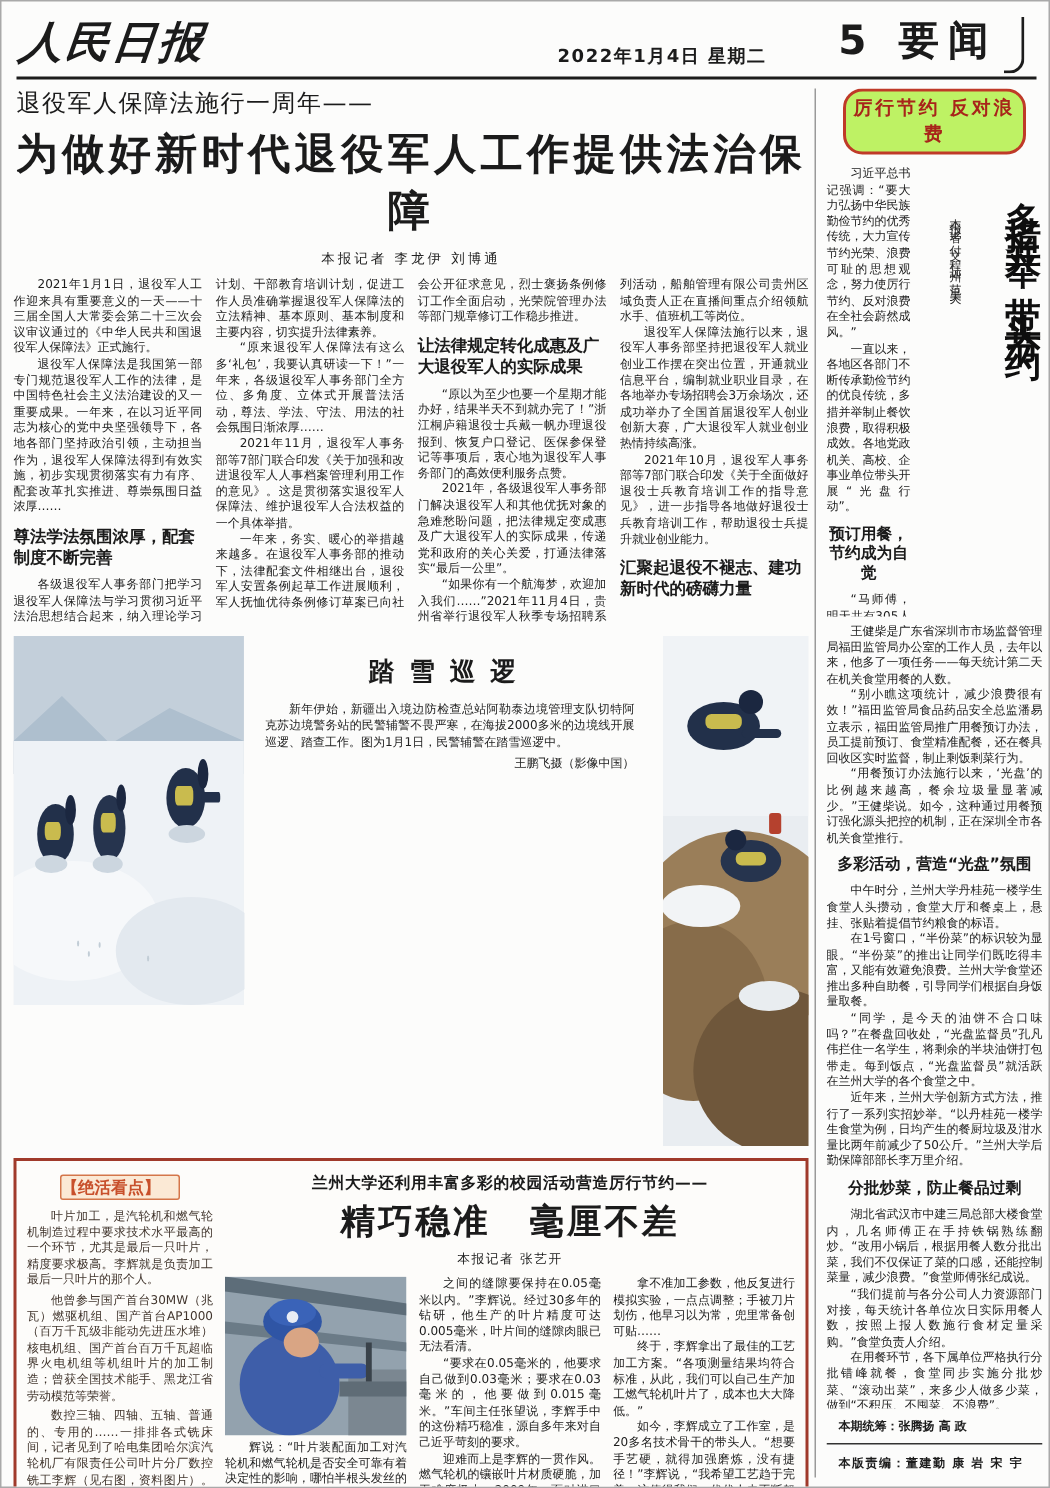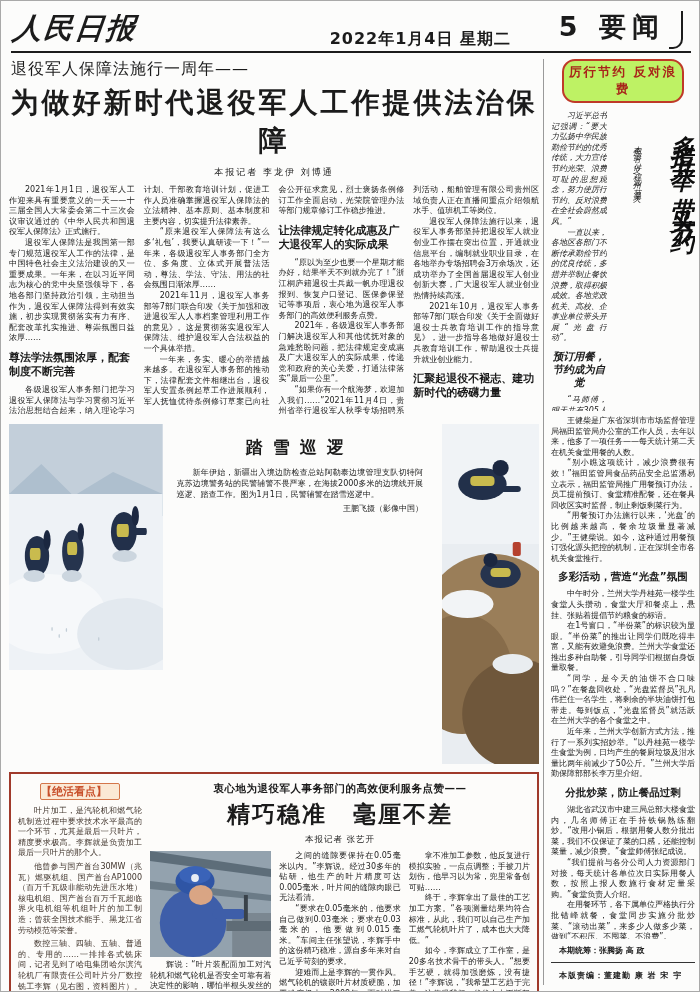--- a/index.html
+++ b/index.html
@@ -3,21 +3,21 @@
 <meta charset="utf-8">
 <style>
   html,body{margin:0;padding:0;background:#b9b9b9;}
   .page{position:relative;width:700px;height:992px;margin:0 auto;background:#fcfcfb;
         font-family:"DejaVu Sans",sans-serif;color:#1b1b1b;overflow:hidden;
         border:1px solid #a9a9a9;box-sizing:border-box;}
   
   .header{position:absolute;left:10px;right:8px;top:6px;height:44px;border-bottom:2.5px solid #1c1c1c;}
   .masthead{position:absolute;left:2px;top:2px;font-family:"DejaVu Serif",serif;
             font-style:italic;font-weight:900;font-size:29px;letter-spacing:2px;transform:skewX(-6deg);}
-  .hdr-date{position:absolute;right:180px;top:22px;font-size:16px;font-weight:bold;letter-spacing:1px;}
+  .hdr-date{position:absolute;right:180px;top:22px;font-size:12px;font-weight:bold;letter-spacing:1px;}
   .hdr-page{position:absolute;right:26px;top:2px;font-size:27px;font-weight:bold;letter-spacing:6px;}
   .hdr-bracket{position:absolute;right:8px;top:4px;width:12px;height:36px;
                border-right:2.5px solid #1c1c1c;border-bottom:2.5px solid #1c1c1c;border-bottom-right-radius:10px;}
   
   .vrule{position:absolute;left:542px;top:58px;bottom:6px;width:0;border-left:1px solid #9a9a9a;}
   .main{position:absolute;left:8px;top:56px;width:530px;}
   .sidebar{position:absolute;left:550px;top:58px;width:144px;height:928px;overflow:hidden;}
   
   .a1-kicker{font-size:16px;font-weight:normal;letter-spacing:1px;margin:2px 0 4px 2px;}
   .a1-headline{font-size:28px;font-weight:700;text-align:center;letter-spacing:3px;margin:2px 0 6px 0;}
@@ -50,21 +50,21 @@
   .box-title{font-size:23px;font-weight:900;text-align:center;letter-spacing:2px;margin-bottom:4px;}
   .box-title .gap{display:inline-block;width:26px;}
   .box-byline{font-size:8.5px;text-align:center;letter-spacing:1px;margin-bottom:5px;}
   .box-cols{display:flex;gap:8px;flex:1;overflow:hidden;}
   .box-col{flex:1;min-width:0;overflow:hidden;}
   .box-text{font-size:8px;line-height:10.6px;text-align:justify;}
   .worker-photo{width:100%;height:106px;display:block;margin-bottom:3px;}
   
   .badge{width:118px;margin:0 auto 8px auto;border:2px solid #bf3a28;background:#bef264;border-radius:13px;
          color:#a8241a;font-size:12.5px;font-weight:900;text-align:center;padding:3px 0;letter-spacing:2px;}
-  .sb-row{display:flex;gap:20px;height:300px;overflow:hidden;font-style:italic;}
+  .sb-row{display:flex;gap:20px;height:300px;overflow:hidden;}
   .nar{flex:1;font-size:8px;line-height:10.6px;text-align:justify;overflow:hidden;}
   .nar h4,.sb-flow h4{font-size:10.5px;font-weight:bold;text-align:center;margin:6px 0;text-indent:0;line-height:13px;}
   .v-byline{writing-mode:vertical-rl;font-size:8px;letter-spacing:3px;color:#222;padding-top:28px;width:14px;}
   .v-title{writing-mode:vertical-rl;font-size:24px;font-weight:900;letter-spacing:11px;line-height:1.1;
            padding-top:4px;width:34px;color:#0e0e0e;}
   .sb-flow{margin-top:5px;font-size:8px;line-height:10.6px;text-align:justify;height:540px;overflow:hidden;}
   .sb-flow p{margin:0;text-indent:2em;}
   .credits{position:absolute;left:0;right:0;bottom:0;background:#fcfcfb;padding-top:4px;}
   .credits .c1{font-size:8px;font-weight:bold;padding:2px 0 6px 8px;}
   .credits .c2{font-size:8px;font-weight:bold;border-top:1.5px solid #333;padding:7px 0 6px 8px;letter-spacing:1px;}
@@ -167,21 +167,21 @@
       <div class="box-grid">
         <div class="box-col1">
           <div class="box-label">【绝活看点】</div>
           <div class="box-note">
               <p>叶片加工，是汽轮机和燃气轮机制造过程中要求技术水平最高的一个环节，尤其是最后一只叶片，精度要求极高。李辉就是负责加工最后一只叶片的那个人。</p>
               <p>他曾参与国产首台30MW（兆瓦）燃驱机组、国产首台AP1000（百万千瓦级非能动先进压水堆）核电机组、国产首台百万千瓦超临界火电机组等机组叶片的加工制造；曾获全国技术能手、黑龙江省劳动模范等荣誉。</p>
               <p>数控三轴、四轴、五轴、普通的、专用的……一排排各式铣床间，记者见到了哈电集团哈尔滨汽轮机厂有限责任公司叶片分厂数控铣工李辉（见右图，资料图片）。通过手感和声音，李辉就能精准判断叶片与磨具的贴合度。</p>
             </div>
         </div>
         <div class="box-main">
-          <div class="box-kicker">衷心地为退役军人事务部门的高效便利服务点赞——</div>
+          <div class="box-kicker">兰州大学还利用丰富多彩的校园活动营造厉行节约——</div>
           <div class="box-title"><span>精巧稳准</span><span class="gap"></span><span>毫厘不差</span></div>
           <div class="box-byline">本报记者 张艺开</div>
           <div class="box-cols">
             <div class="box-col">
               <svg class="worker-photo" viewBox="0 0 124 106" preserveAspectRatio="none">
                 <rect width="124" height="106" fill="#93a2ae"></rect>
                 <polygon points="0,0 124,18 124,26 0,10" fill="#5d6d79"></polygon>
                 <polygon points="0,30 124,44 124,50 0,38" fill="#6b7b87"></polygon>
                 <rect x="84" y="62" width="40" height="44" fill="#7b8791"></rect>
                 <rect x="78" y="70" width="46" height="10" fill="#5f6c76"></rect>

